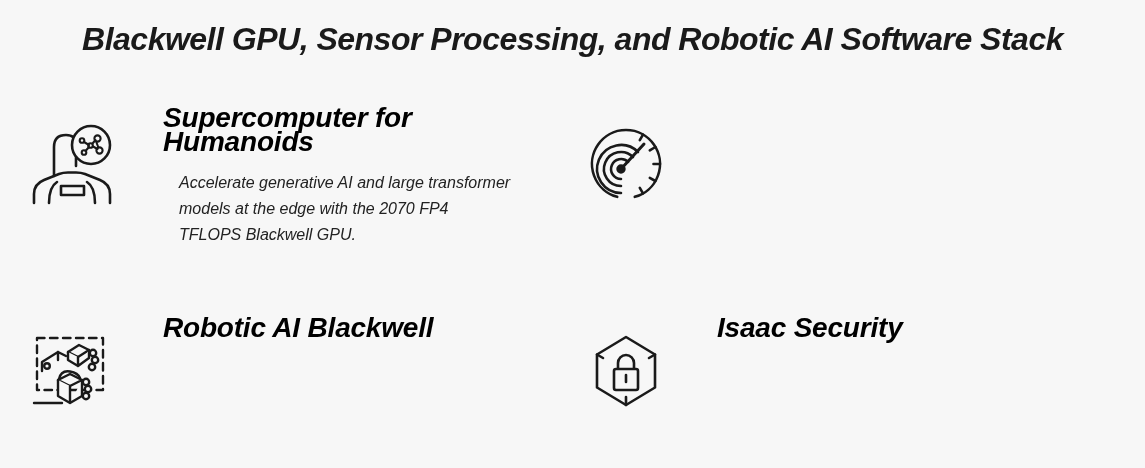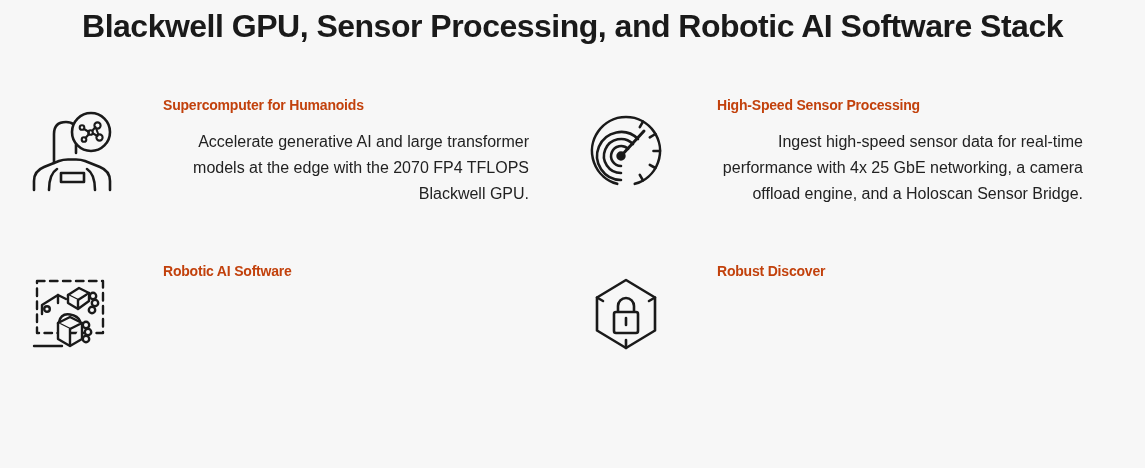--- a/index.html
+++ b/index.html
@@ -7,21 +7,22 @@
   body {
     background: #f7f7f7;
     font-family: "Liberation Sans", "DejaVu Sans", sans-serif;
     color: #1a1a1a;
   }
   .page {
     width: 1145px;
     height: 468px;
     overflow: hidden;
     background: #f7f7f7;
-    padding-top: 4px;
+    padding-top: 17px;
+    font-style: italic;
   }
   h1.section-title {
     margin: 0 auto 44px auto;
     max-width: 1060px;
     text-align: center;
     font-size: 32px;
     line-height: 45px;
     font-weight: 700;
     letter-spacing: -0.5px;
     color: #1a1a1a;
@@ -38,32 +39,31 @@
   }
   .icon-cell {
     flex: 0 0 139px;
     padding-left: 4px;
     padding-top: 14px;
   }
   .icon-cell svg { display: block; }
   .text-cell { flex: 1 1 auto; max-width: 366px; }
   .card h3 {
     margin: 0 0 12px 0;
-    font-size: 14px;
+    font-size: 28px;
     line-height: 24px;
     font-weight: 700;
     letter-spacing: -0.2px;
-    color: #c2410c;
+    color: #000000;
   }
   .card p {
-    margin: 0;
+    margin: 16px;
     font-size: 16px;
     line-height: 26px;
     color: #222222;
-    text-align: right;
   }
 </style>
 </head>
 <body>
 
 <div class="page">
 
   <h1 class="section-title">Blackwell GPU, Sensor Processing, and Robotic AI Software Stack</h1>
 
   <div class="grid">
@@ -112,24 +112,20 @@
           <path d="M61 73.4 L57.8 67.8"></path>
 
           <path d="M39 59 A10 10 0 1 1 46.1 41.9"></path>
           <path d="M39 66 A17 17 0 1 1 51 37"></path>
           <path d="M39 73 A24 24 0 1 1 56 32"></path>
 
           <path d="M39 49 L62 24" stroke-width="3"></path>
           <circle cx="39" cy="49" r="3.4" fill="#1a1a1a"></circle>
         </svg>
       </div>
-      <div class="text-cell">
-        <h3>High-Speed Sensor Processing</h3>
-        <p>Ingest high-speed sensor data for real-time performance with 4x 25 GbE networking, a camera offload engine, and a Holoscan Sensor Bridge.</p>
-      </div>
     </div>
 
     <div class="card">
       <div class="icon-cell">
         <svg width="88" height="88" viewBox="0 0 88 88" fill="none" stroke="#1a1a1a" stroke-width="2.4" stroke-linecap="round" stroke-linejoin="round">
 
           <rect x="9" y="8" width="66" height="52" stroke-dasharray="7.5 5.5"></rect>
 
           <path d="M14 41 V32 L30 22 L38 26 M30 22 V30" fill="#f7f7f7"></path>
           <circle cx="19" cy="36" r="2.8" fill="#f7f7f7"></circle>
@@ -147,21 +143,21 @@
           <path d="M30 50 V66 L42 73 V56 M54 50 V66 L42 73" fill="#f7f7f7"></path>
 
           <circle cx="58" cy="52" r="3.2" fill="#f7f7f7"></circle>
           <circle cx="60" cy="59" r="3.2" fill="#f7f7f7"></circle>
           <circle cx="58" cy="66" r="3.2" fill="#f7f7f7"></circle>
 
           <path d="M6 73 H 34"></path>
         </svg>
       </div>
       <div class="text-cell">
-        <h3>Robotic AI Software</h3>
+        <h3>Robotic AI Blackwell</h3>
       </div>
     </div>
 
     <div class="card">
       <div class="icon-cell">
         <svg width="88" height="88" viewBox="0 0 88 88" fill="none" stroke="#1a1a1a" stroke-width="2.6" stroke-linecap="round" stroke-linejoin="round">
 
           <path d="M44 7 L73 24.5 V57.5 L44 75 L15 57.5 V24.5 Z"></path>
 
           <path d="M15 24.5 L21 28"></path>
@@ -169,18 +165,18 @@
           <path d="M44 75 V67"></path>
 
           <path d="M36 39 V33 A8 8 0 0 1 52 33 V39"></path>
 
           <rect x="32" y="39" width="24" height="21" rx="2" fill="#f7f7f7"></rect>
 
           <path d="M44 45 V52"></path>
         </svg>
       </div>
       <div class="text-cell">
-        <h3>Robust Discover</h3>
+        <h3>Isaac Security</h3>
       </div>
     </div>
 
   </div>
 </div>
 
 </body></html>

